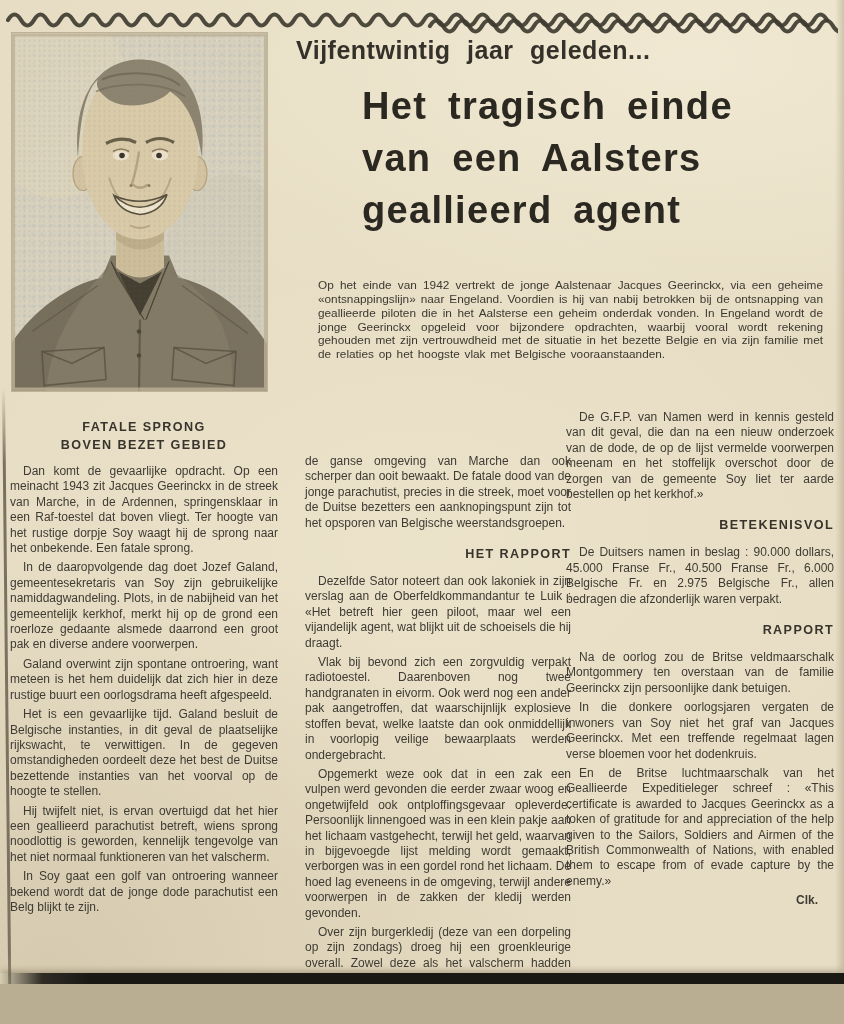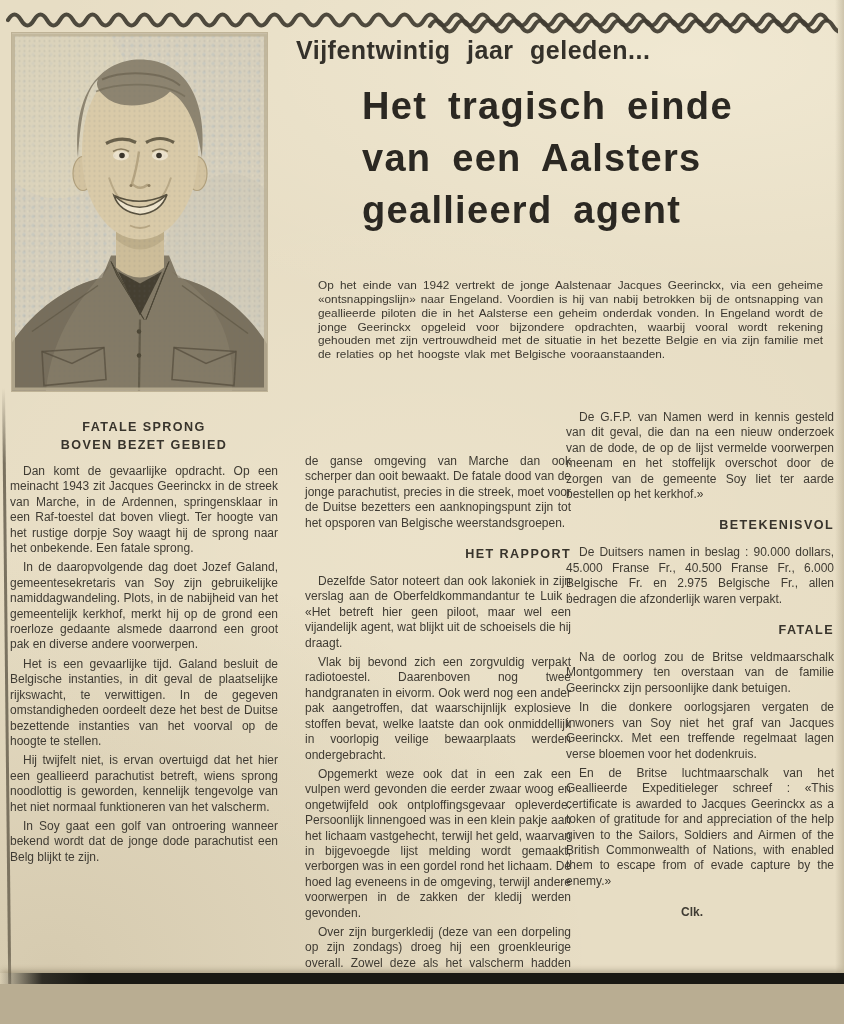--- a/index.html
+++ b/index.html
@@ -40,21 +40,21 @@
   .col-left{left:10px;width:268px;}
   .col-mid{left:305px;width:266px;margin-top:44px;}
   .col-right{left:566px;width:268px;}
   .para{margin:0 0 4px 0;text-indent:13px;hyphens:auto;-webkit-hyphens:auto;}
   .para.cont{text-indent:0;}
   .col-heading{
     text-align:center;font-weight:700;font-size:12.6px;line-height:18px;
     letter-spacing:1.4px;color:#38342c;white-space:pre-line;margin:0 0 10px 0;
   }
   .col-heading.mid-gap{margin:14px 0 11px 0;text-align:right;}
-  .signature{text-align:center;padding-right:16px;margin-top:16px;font-weight:600;text-indent:0;}
+  .signature{text-align:right;padding-right:16px;margin-top:4px;font-weight:600;text-indent:0;}
   .fold-line{
     position:absolute;left:2px;top:388px;height:628px;width:2.5px;
     background:linear-gradient(to bottom, rgba(62,55,41,0), rgba(62,55,41,.65) 12%, rgba(62,55,41,.6) 90%, rgba(62,55,41,.2));
     transform:rotate(-.6deg);transform-origin:top left;
   }
   .bottom-edge{
     position:absolute;left:0;right:0;bottom:0;height:11px;
     background:linear-gradient(to right, rgba(24,23,18,0) 0, rgba(24,23,18,.88) 42px, #191813 90px);
     box-shadow:0 -3px 7px -2px rgba(70,58,32,.45);
   }
@@ -147,39 +147,40 @@
   <h1 class="headline" style="margin:4px">Het tragisch einde
 van een Aalsters
 geallieerd agent</h1>
   <p class="intro">Op het einde van 1942 vertrekt de jonge Aalstenaar Jacques Geerinckx, via een geheime «ontsnappingslijn» naar Engeland. Voordien is hij van nabij betrokken bij de ontsnapping van geallieerde piloten die in het Aalsterse een geheim onderdak vonden. In Engeland wordt de jonge Geerinckx opgeleid voor bijzondere opdrachten, waarbij vooral wordt rekening gehouden met zijn vertrouwdheid met de situatie in het bezette Belgie en via zijn familie met de relaties op het hoogste vlak met Belgische vooraanstaanden.</p>
 
   <div class="col col-left">
     <h2 class="col-heading" style="margin-top:8px">FATALE SPRONG
 BOVEN BEZET GEBIED</h2>
     <p class="para">Dan komt de gevaarlijke opdracht. Op een meinacht 1943 zit Jacques Geerinckx in de streek van Marche, in de Ardennen, springensklaar in een Raf-toestel dat boven vliegt. Ter hoogte van het rustige dorpje Soy waagt hij de sprong naar het onbekende. Een fatale sprong.</p>
     <p class="para">In de daaropvolgende dag doet Jozef Galand, gemeentesekretaris van Soy zijn gebruikelijke namiddagwandeling. Plots, in de nabijheid van het gemeentelijk kerkhof, merkt hij op de grond een roerloze gedaante alsmede daarrond een groot pak en diverse andere voorwerpen.</p>
+    <p class="para">Galand overwint zijn spontane ontroering, want meteen is het hem duidelijk dat zich hier in deze rustige buurt een oorlogsdrama heeft afgespeeld.</p>
     <p class="para">Het is een gevaarlijke tijd. Galand besluit de Belgische instanties, in dit geval de plaatselijke rijkswacht, te verwittigen. In de gegeven omstandigheden oordeelt deze het best de Duitse bezettende instanties van het voorval op de hoogte te stellen.</p>
     <p class="para">Hij twijfelt niet, is ervan overtuigd dat het hier een geallieerd parachutist betreft, wiens sprong noodlottig is geworden, kennelijk tengevolge van het niet normaal funktioneren van het valscherm.</p>
     <p class="para">In Soy gaat een golf van ontroering wanneer bekend wordt dat de jonge dode parachutist een Belg blijkt te zijn.</p>
   </div>
 
   <div class="col col-mid">
     <p class="para cont">de ganse omgeving van Marche dan ook scherper dan ooit bewaakt. De fatale dood van de jonge parachutist, precies in die streek, moet voor de Duitse bezetters een aanknopingspunt zijn tot het opsporen van Belgische weerstandsgroepen.</p>
     <h2 class="col-heading mid-gap">HET RAPPORT</h2>
     <p class="para">Dezelfde Sator noteert dan ook lakoniek in zijn verslag aan de Oberfeldkommandantur te Luik : «Het betreft hier geen piloot, maar wel een vijandelijk agent, wat blijkt uit de schoeisels die hij draagt.</p>
     <p class="para">Vlak bij bevond zich een zorgvuldig verpakt radiotoestel. Daarenboven nog twee handgranaten in eivorm. Ook werd nog een ander pak aangetroffen, dat waarschijnlijk explosieve stoffen bevat, welke laatste dan ook onmiddellijk in voorlopig veilige bewaarplaats werden ondergebracht.</p>
     <p class="para">Opgemerkt weze ook dat in een zak een vulpen werd gevonden die eerder zwaar woog en ongetwijfeld ook ontploffingsgevaar opleverde. Persoonlijk linnengoed was in een klein pakje aan het lichaam vastgehecht, terwijl het geld, waarvan in bijgevoegde lijst melding wordt gemaakt, verborgen was in een gordel rond het lichaam. De hoed lag eveneens in de omgeving, terwijl andere voorwerpen in de zakken der kledij werden gevonden.</p>
     <p class="para">Over zijn burgerkledij (deze van een dorpeling op zijn zondags) droeg hij een groenkleurige overall. Zowel deze als het valscherm hadden een kamouflagekleur overeenkomstig de natuur in dit jaargetijde.</p>
   </div>
 
   <div class="col col-right">
     <p class="para">De G.F.P. van Namen werd in kennis gesteld van dit geval, die dan na een nieuw onderzoek van de dode, de op de lijst vermelde voorwerpen meenam en het stoffelijk overschot door de zorgen van de gemeente Soy liet ter aarde bestellen op het kerkhof.»</p>
     <h2 class="col-heading mid-gap">BETEKENISVOL</h2>
     <p class="para">De Duitsers namen in beslag : 90.000 dollars, 45.000 Franse Fr., 40.500 Franse Fr., 6.000 Belgische Fr. en 2.975 Belgische Fr., allen bedragen die afzonderlijk waren verpakt.</p>
-    <h2 class="col-heading mid-gap">FATALE</h2>
+    <h2 class="col-heading mid-gap">RAPPORT</h2>
     <p class="para">Na de oorlog zou de Britse veldmaarschalk Montgommery ten overstaan van de familie Geerinckx zijn persoonlijke dank betuigen.</p>
     <p class="para">In die donkere oorlogsjaren vergaten de inwoners van Soy niet het graf van Jacques Geerinckx. Met een treffende regelmaat lagen verse bloemen voor het dodenkruis.</p>
     <p class="para">En de Britse luchtmaarschalk van het Geallieerde Expeditieleger schreef : «This certificate is awarded to Jacques Geerinckx as a token of gratitude for and appreciation of the help given to the Sailors, Soldiers and Airmen of the British Commonwealth of Nations, with enabled them to escape from of evade capture by the enemy.»</p>
     <div class="signature">Clk.</div>
   </div>
 
   <div class="fold-line"></div>
   <div class="right-shade"></div>
   <div class="bottom-edge"></div>
 </div>

